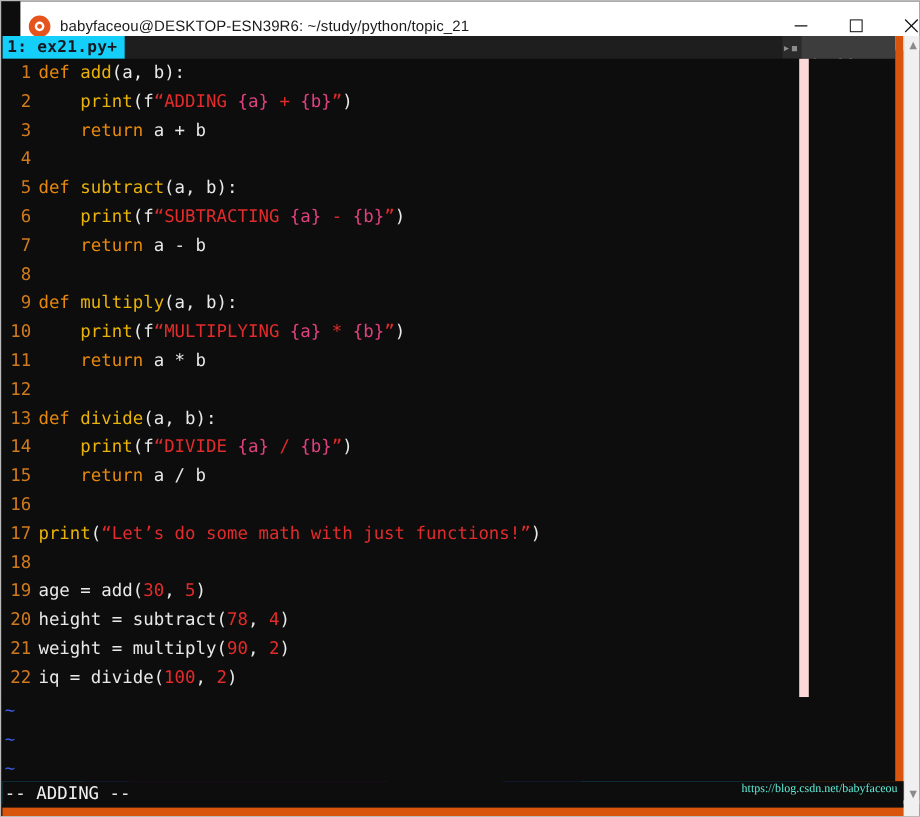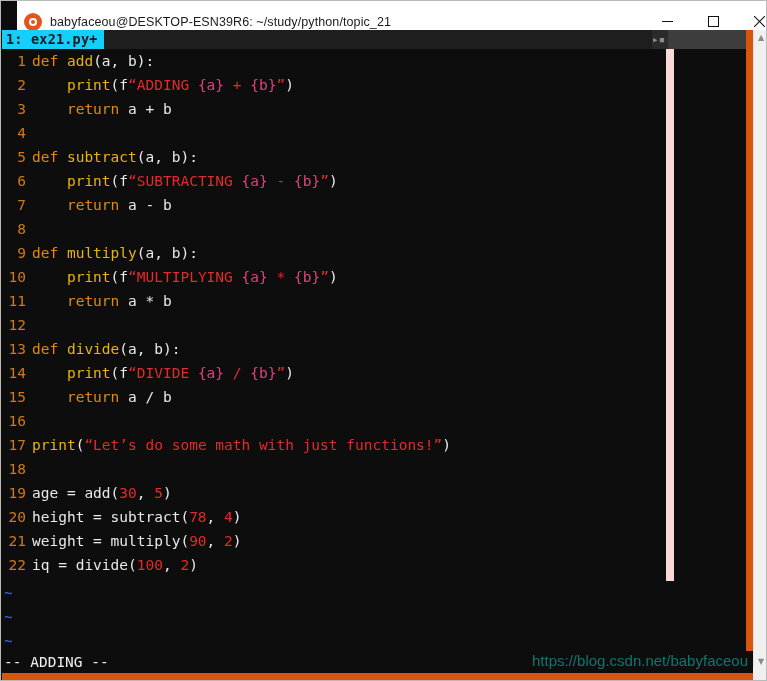--- a/index.html
+++ b/index.html
@@ -316,23 +316,23 @@
     font-size: 14.5px;
     line-height: 22px;
     font-family: "DejaVu Sans Mono", monospace;
     padding-left: 2px;
     box-sizing: border-box;
   }
   .watermark {
     position: absolute;
     right: 18px;
     top: 651px;
-    font-family: Liberation Sans, sans-serif;
-    font-size: 15px;
-    color: #0f766e;
+    font-family: Liberation Serif, serif;
+    font-size: 10px;
+    color: #5eead4;
     white-space: nowrap;
   }
   .bottom-bar {
     position: absolute;
     left: 1px;
     top: 672px;
     width: 765px;
     height: 8px;
     background: #d9540d;
   }

